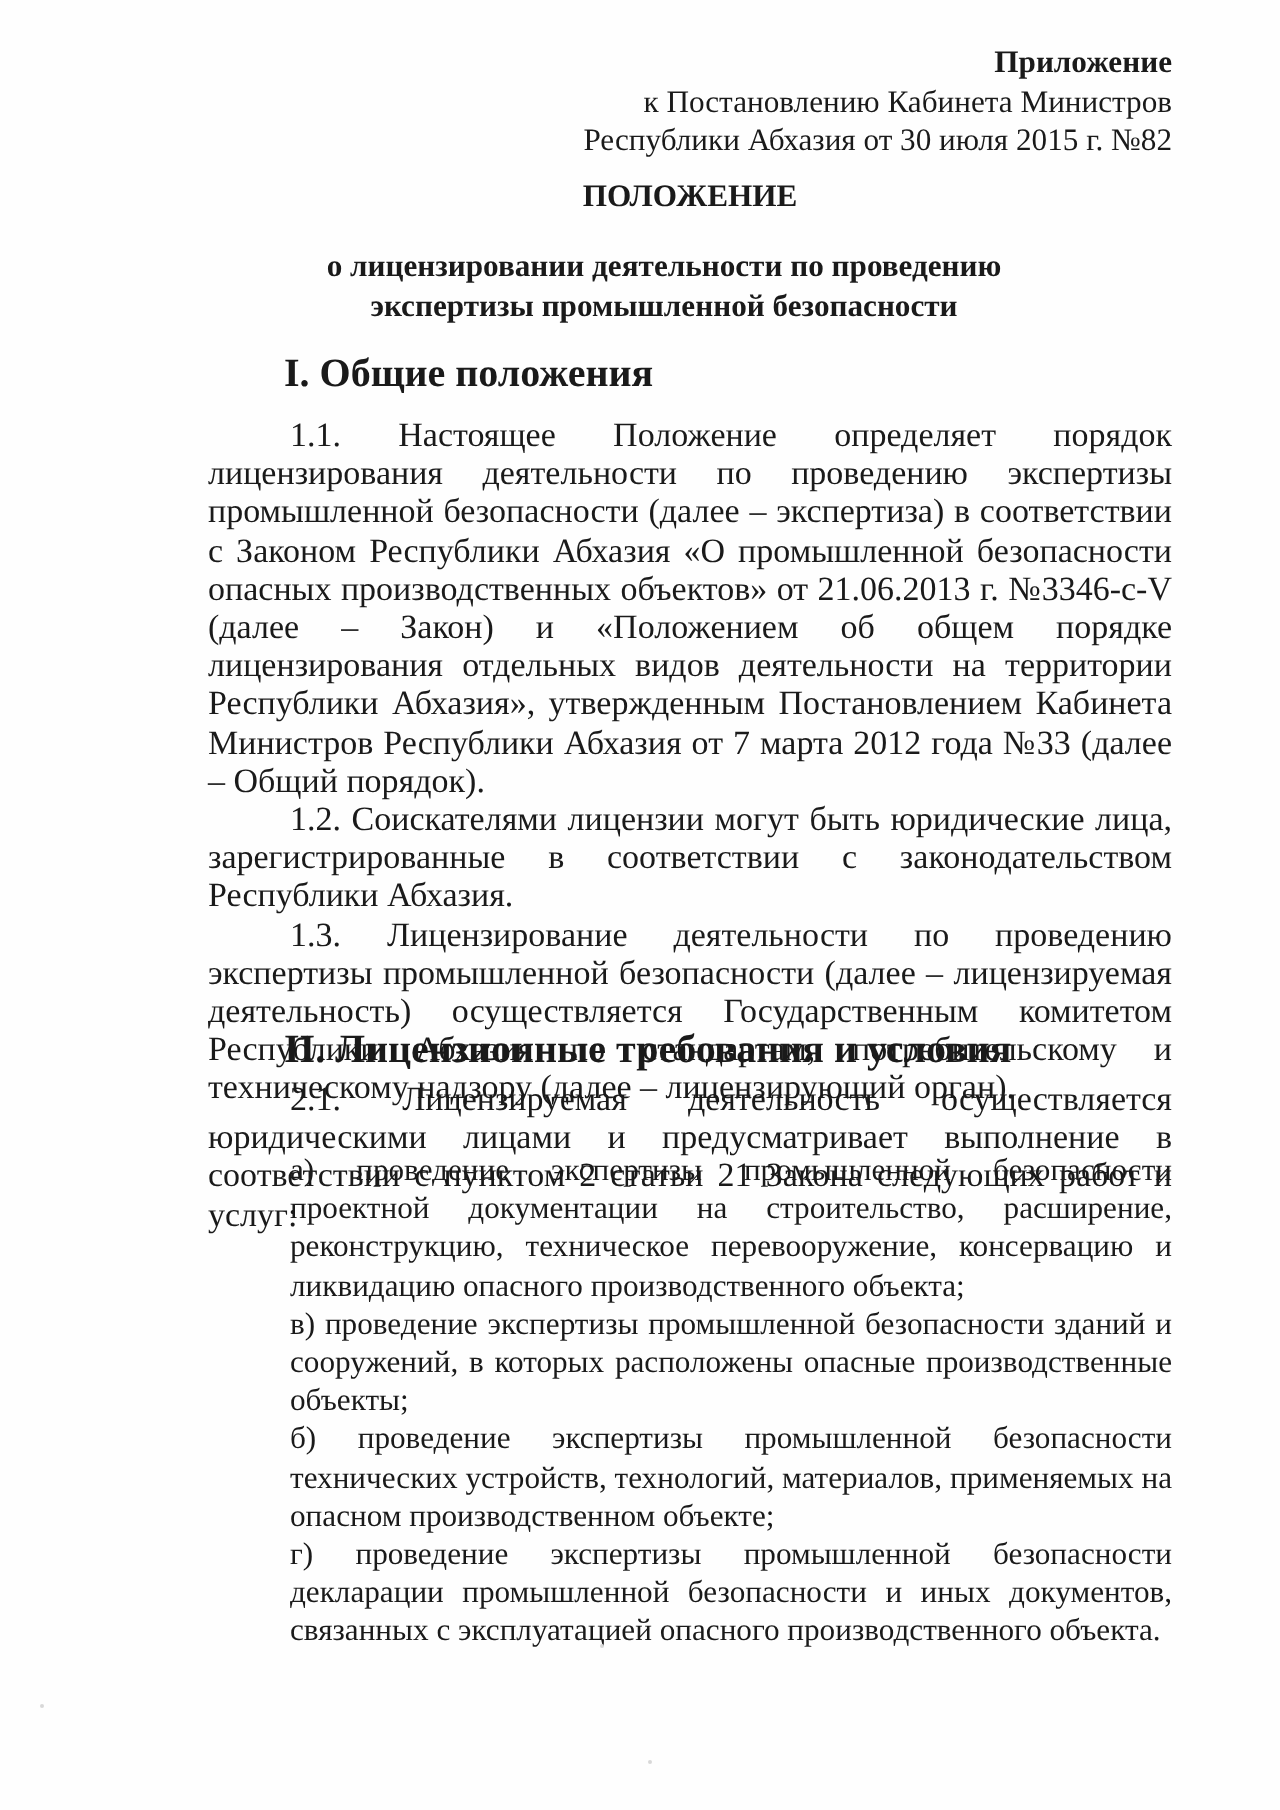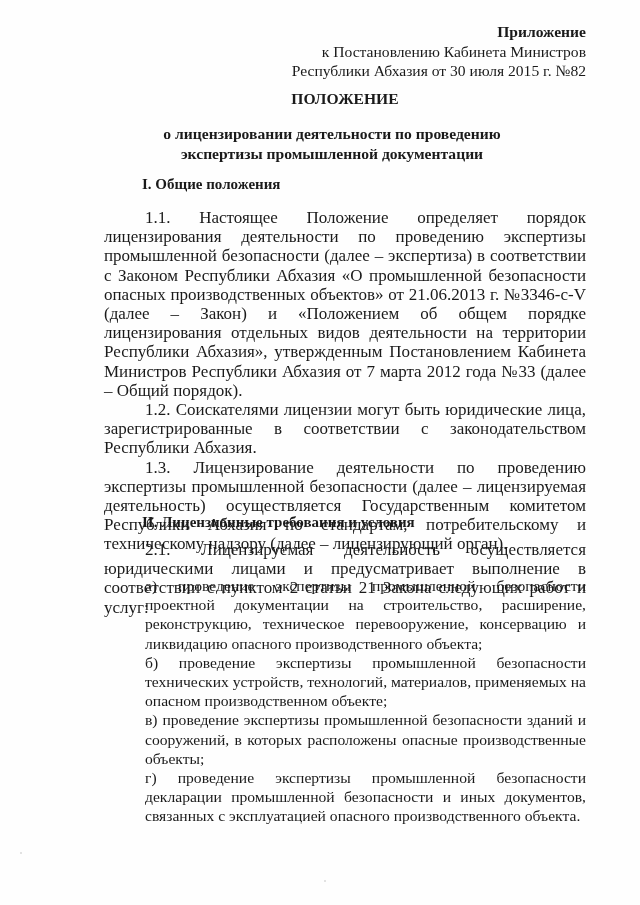--- a/index.html
+++ b/index.html
@@ -48,21 +48,21 @@
       font-weight: bold;
       font-size: 15.6px;
       line-height: 19.5px;
       padding-left: 24px;
       box-sizing: border-box;
     }
     .section-heading {
       position: absolute;
       left: 142px;
       font-weight: bold;
-      font-size: 15px;
+      font-size: 20px;
     }
     .body-block {
       position: absolute;
       left: 104px;
       width: 482px;
       font-size: 17px;
       line-height: 19.2px;
       text-align: justify;
     }
     .para {
@@ -96,40 +96,40 @@
   <div class="annex">
     <div class="annex-title">Приложение</div>
     <div>к Постановлению Кабинета Министров</div>
     <div>Республики Абхазия от 30 июля 2015 г. №82</div>
   </div>
 
   <div class="doc-title">ПОЛОЖЕНИЕ</div>
 
   <div class="doc-subtitle">
     <div>о лицензировании деятельности по проведению</div>
-    <div>экспертизы промышленной документации</div>
+    <div>экспертизы промышленной безопасности</div>
   </div>
 
   <div class="section-heading" style="top:176px;">I. Общие положения</div>
 
   <div class="body-block" style="top:208px;">
     <p class="para">1.1. Настоящее Положение определяет порядок лицензирования деятельности по проведению экспертизы промышленной безопасности (далее – экспертиза) в соответствии с Законом Республики Абхазия «О промышленной безопасности опасных производственных объектов» от 21.06.2013 г. №3346-с-V (далее – Закон) и «Положением об общем порядке лицензирования отдельных видов деятельности на территории Республики Абхазия», утвержденным Постановлением Кабинета Министров Республики Абхазия от 7 марта 2012 года №33 (далее – Общий порядок).</p>
     <p class="para">1.2. Соискателями лицензии могут быть юридические лица, зарегистрированные в соответствии с законодательством Республики Абхазия.</p>
     <p class="para">1.3. Лицензирование деятельности по проведению экспертизы промышленной безопасности (далее – лицензируемая деятельность) осуществляется Государственным комитетом Республики Абхазия по стандартам, потребительскому и техническому надзору (далее – лицензирующий орган).</p>
   </div>
 
   <div class="section-heading" style="top:514px;">II. Лицензионные требования и условия</div>
 
   <div class="body-block" style="top:540px;">
     <p class="para">2.1. Лицензируемая деятельность осуществляется юридическими лицами и предусматривает выполнение в соответствии с пунктом 2 статьи 21 Закона следующих работ и услуг:</p>
   </div>
 
   <div class="list" style="top:576px;">
     <p class="list-item">а) проведение экспертизы промышленной безопасности проектной документации на строительство, расширение, реконструкцию, техническое перевооружение, консервацию и ликвидацию опасного производственного объекта;</p>
+    <p class="list-item">в) проведение экспертизы промышленной безопасности зданий и сооружений, в которых расположены опасные производственные объекты;</p>
     <p class="list-item">б) проведение экспертизы промышленной безопасности технических устройств, технологий, материалов, применяемых на опасном производственном объекте;</p>
-    <p class="list-item">в) проведение экспертизы промышленной безопасности зданий и сооружений, в которых расположены опасные производственные объекты;</p>
     <p class="list-item">г) проведение экспертизы промышленной безопасности декларации промышленной безопасности и иных документов, связанных с эксплуатацией опасного производственного объекта.</p>
   </div>
 
   <div class="scan-mark" style="left:300px; top:822px;"></div>
   <div class="scan-mark" style="left:20px; top:852px;"></div>
   <div class="scan-mark" style="left:324px; top:880px;"></div>
 </div>
 
 </body></html>

